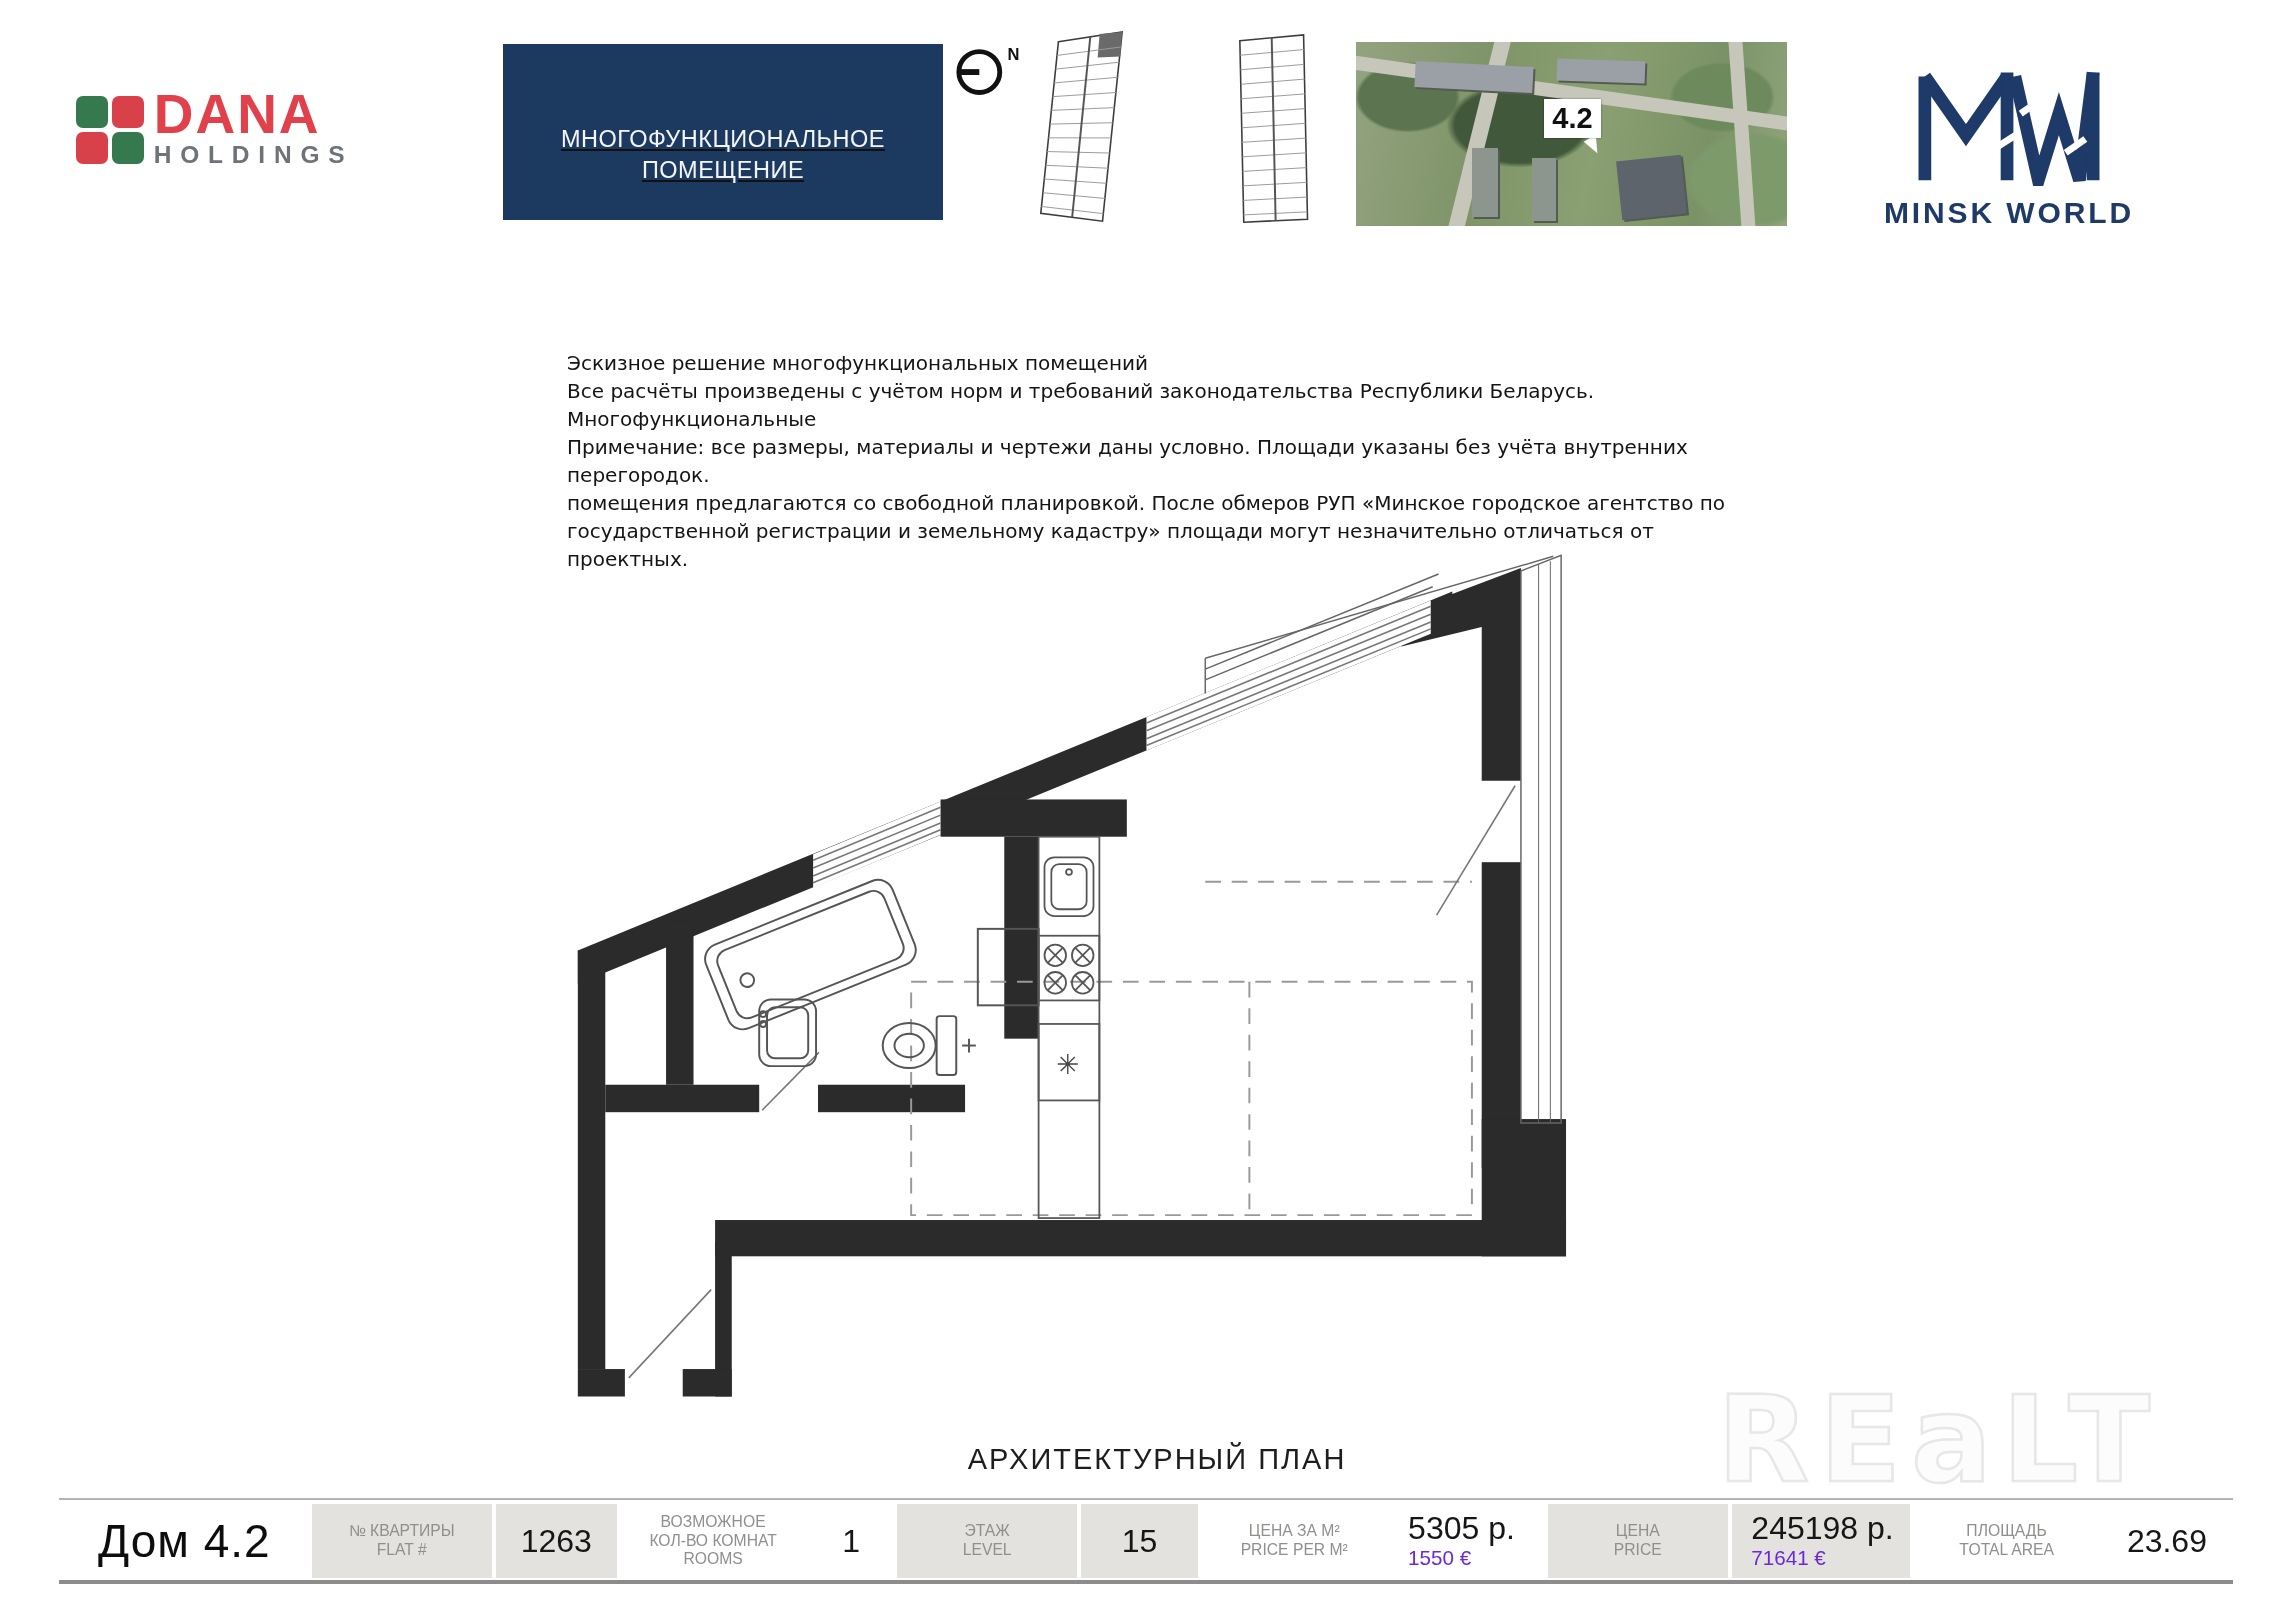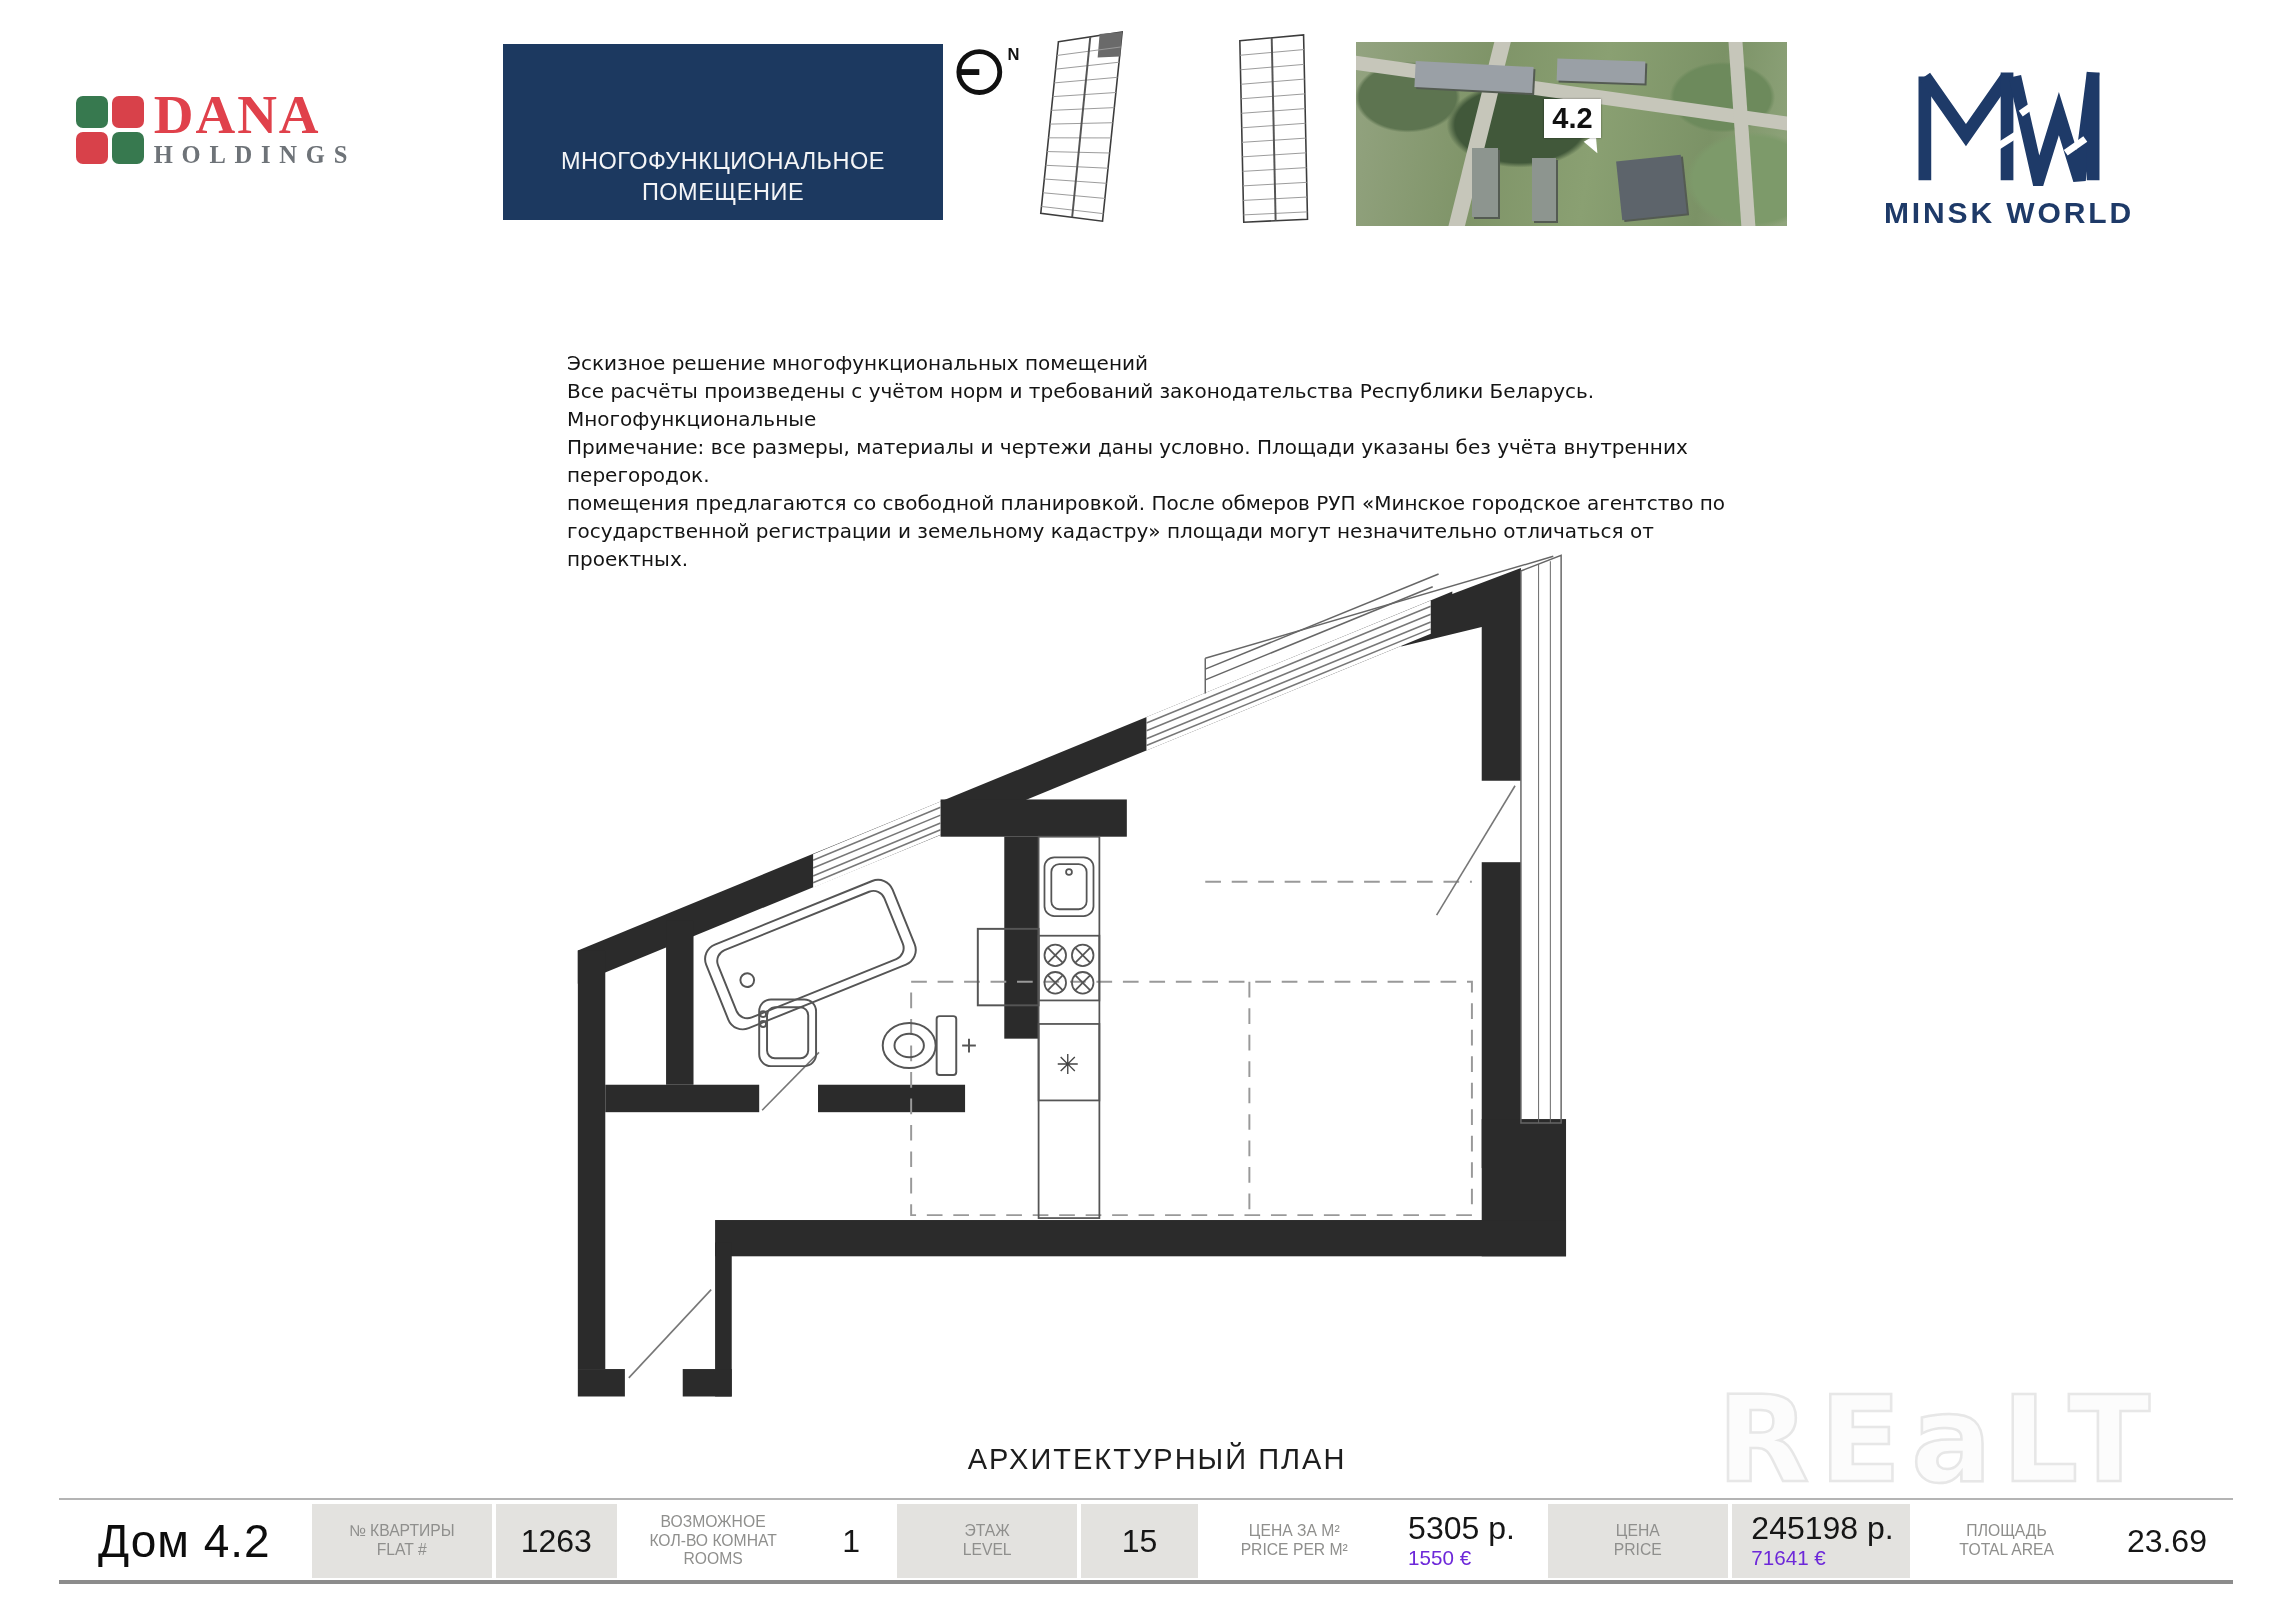--- a/index.html
+++ b/index.html
@@ -5,28 +5,28 @@
   html,body{margin:0;padding:0;background:#fff;}
   .page{position:relative;width:2292px;height:1620px;background:#fff;overflow:hidden;
         font-family:"Liberation Sans",sans-serif;color:#111;}
 
   
   .dana{position:absolute;left:76px;top:90px;display:flex;align-items:flex-start;}
   .dana-squares{display:grid;grid-template-columns:32px 32px;grid-template-rows:32px 32px;gap:3.9px;margin-top:5.9px;}
   .dana-squares span{border-radius:6.9px;display:block;}
   .sq-green{background:#37794f;}
   .sq-red{background:#d8414a;}
-  .dana-text{margin-left:9.8px;display:flex;flex-direction:column;font-family:Liberation Serif, serif;}
+  .dana-text{margin-left:9.8px;display:flex;flex-direction:column;}
   .dana-word{font-size:55px;font-weight:bold;color:#e0414b;letter-spacing:2px;line-height:49px;}
   .dana-sub{font-size:24.5px;font-weight:bold;color:#6e7378;letter-spacing:8.8px;margin-top:2px;}
 
   
   .title-box{position:absolute;left:503px;top:44px;width:440px;height:176px;background:#1c3960;
              display:flex;flex-direction:column;justify-content:flex-end;align-items:center;
-             padding-bottom:12px;box-sizing:border-box;}
+             padding-bottom:34px;box-sizing:border-box;text-decoration:underline;}
   .title-box div{color:#f4f5f7;font-size:23.5px;letter-spacing:0.5px;line-height:31px;text-align:center;}
 
   
   .north{position:absolute;left:947px;top:37px;}
   .footprint{position:absolute;left:1029px;top:27.4px;}
 
   
   .photo{position:absolute;left:1356px;top:42px;width:431px;height:184px;overflow:hidden;
          background:
           radial-gradient(88px 59px at 12% 30%,#5d7450 0 55%,transparent 60%),

